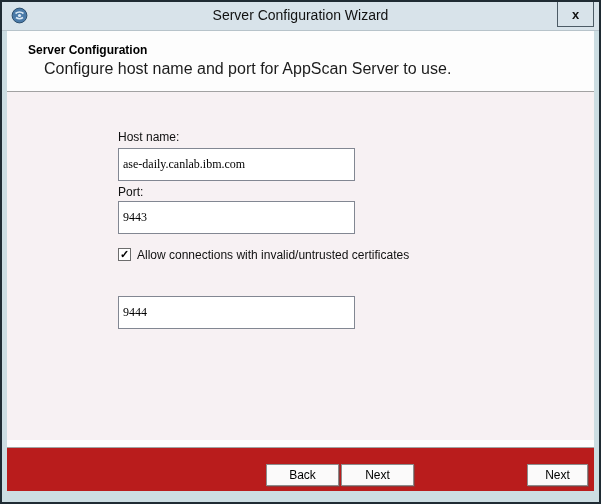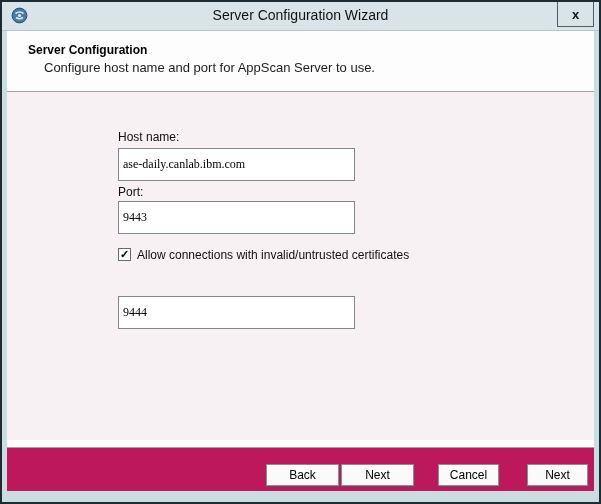--- a/index.html
+++ b/index.html
@@ -40,21 +40,21 @@
     position:absolute;left:5px;right:5px;top:29px;height:460px;
     background:#fdfdfd;
   }
   .header{position:absolute;top:0;left:0;right:0;height:60px;background:#fdfdfd;}
   .header-title{
     position:absolute;left:21px;top:12px;
     font-size:12px;font-weight:bold;color:#000;text-align:right;
   }
   .header-description{
     position:absolute;left:37px;top:29px;
-    font-size:13px;color:#1c1c1c;
+    font-size:16px;color:#1c1c1c;
   }
   .divider{position:absolute;left:0;right:0;height:1px;background:#a2a2a2;}
   .divider-header{top:60px;}
   .divider-footer{top:416px;}
   .content{
     position:absolute;top:61px;left:0;right:0;height:348px;
     background:#f7f1f3;
   }
   .field-label{
     position:absolute;left:111px;
@@ -83,21 +83,21 @@
     display:flex;align-items:center;justify-content:center;
     font-size:11px;font-weight:bold;line-height:11px;color:#000;
     cursor:default;
   }
   .checkbox-label{
     position:absolute;left:19px;top:1px;white-space:nowrap;
     font-size:12px;color:#101010;
   }
   .footer{
     position:absolute;top:417px;left:0;right:0;bottom:0;
-    background:#be185d;
+    background:#b91c1c;
   }
   .btn{
     position:absolute;top:16px;height:22px;
     box-sizing:border-box;
     border:1px solid #8c8c8c;
     background:#fbfafa;
     box-shadow:1px 1px 0 rgba(90,90,90,0.45);
     font-family:"Liberation Sans",sans-serif;
     font-size:12px;color:#000;
     display:flex;align-items:center;justify-content:center;
@@ -152,18 +152,17 @@
       </div>
 
       <input class="text-input input-advisory" type="text" value="9444" style="">
     </div>
 
     <div class="divider divider-footer"></div>
 
     <div class="footer">
       <button class="btn btn-back">Back</button>
       <button class="btn btn-next">Next</button>
-      <button class="btn btn-cancel">Cancel</button>
       <button class="btn btn-help">Next</button>
     </div>
 
   </div>
 </div>
 
 </body></html>

